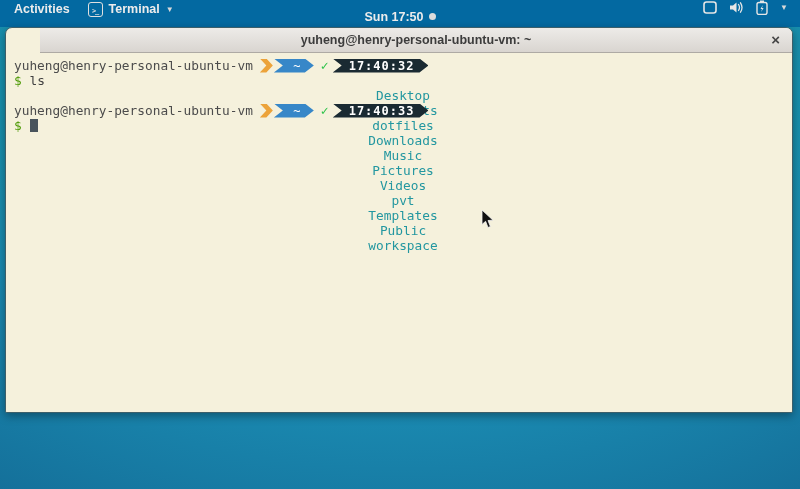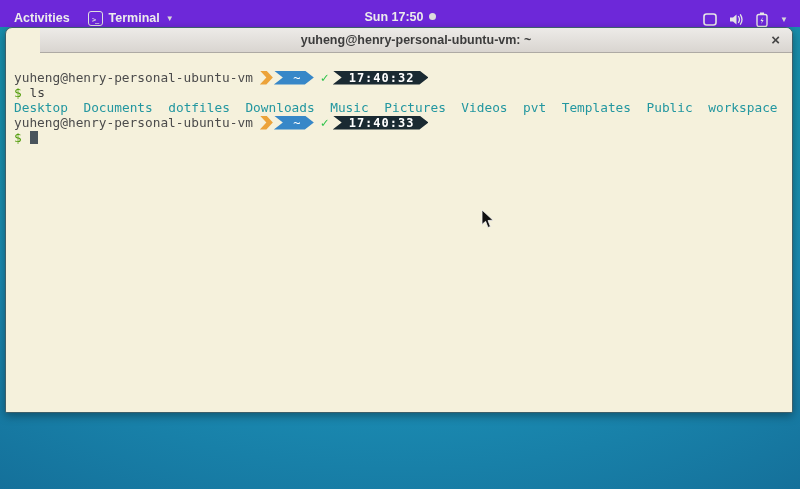--- a/index.html
+++ b/index.html
@@ -6,22 +6,22 @@
   html, body { width: 800px; height: 489px; overflow: hidden; }
   body {
     font-family: "Liberation Sans", sans-serif;
     background: radial-gradient(ellipse 110% 120% at 50% 18%, #0fa795 0%, #1a89b0 55%, #11608c 100%);
     position: relative;
   }
 
   
   .topbar {
     position: absolute; top: 0; left: 0; width: 800px; height: 27px;
-    background: #6d28d9; color: #ececec;
-    display: flex; align-items: flex-end;
+    background: #0369a1; color: #ececec;
+    display: flex; align-items: flex-start;
     font-size: 12.5px; font-weight: 600;
   }
   .topbar .left { display: flex; align-items: center; gap: 14px; padding-left: 10px; }
   .activities { padding: 2px 4px; cursor: default; }
   .appmenu { display: flex; align-items: center; gap: 6px; }
   .term-glyph {
     width: 15px; height: 15px; border: 1.5px solid #e0e0e0; border-radius: 3px;
     display: inline-flex; align-items: flex-end; justify-content: center;
     font-family: "DejaVu Sans Mono", monospace; font-size: 7px; line-height: 9px;
     color: #e0e0e0; font-weight: 700; letter-spacing: -1px;
@@ -61,21 +61,20 @@
     cursor: default; line-height: 18px;
   }
 
   .termbody {
     height: 360px;
     background: #f5f1dc;
     padding: 5px 0 0 8px;
     font-family: "DejaVu Sans Mono", monospace;
     font-size: 12.8px;
     color: #4c4c4c;
-    margin-top: 12px;
   }
   .tline { height: 15px; display: flex; align-items: center; white-space: pre; }
 
   
   .pl-user { color: #4c4c4c; }
   .pl-chevron {
     width: 13px; height: 14px; margin-left: 7px; background: #eca33a;
     clip-path: polygon(0 0, 50% 0, 100% 50%, 50% 100%, 0 100%, 50% 50%);
   }
   .pl-seg {
@@ -89,21 +88,21 @@
   .pl-check { color: #2fc34b; font-weight: 700; margin: 0 4px 0 7px; font-size: 13px; }
   .pl-time {
     background: #1a2a32; padding: 0 14px 0 16px; letter-spacing: 1px;
     clip-path: polygon(0 0, calc(100% - 9px) 0, 100% 50%, calc(100% - 9px) 100%, 0 100%, 9px 50%);
     font-weight: 700;
     text-align: center;
   }
 
   .dollar { color: #4e9a06; }
   .cmd { color: #404040; }
-  .ls-row { display: flex; column-gap: 1.21em; flex-wrap: nowrap; }
+  .ls-row { display: flex; column-gap: 1.21em; flex-wrap: nowrap; flex-direction: column; }
   .dirname { color: #2397a0; }
   .block-cursor {
     display: inline-block; width: 8px; height: 13px; background: #49545c; margin-left: 8px;
   }
 
   
   .pointer { position: absolute; left: 481px; top: 210px; }
 </style>
 </head>
 <body>

